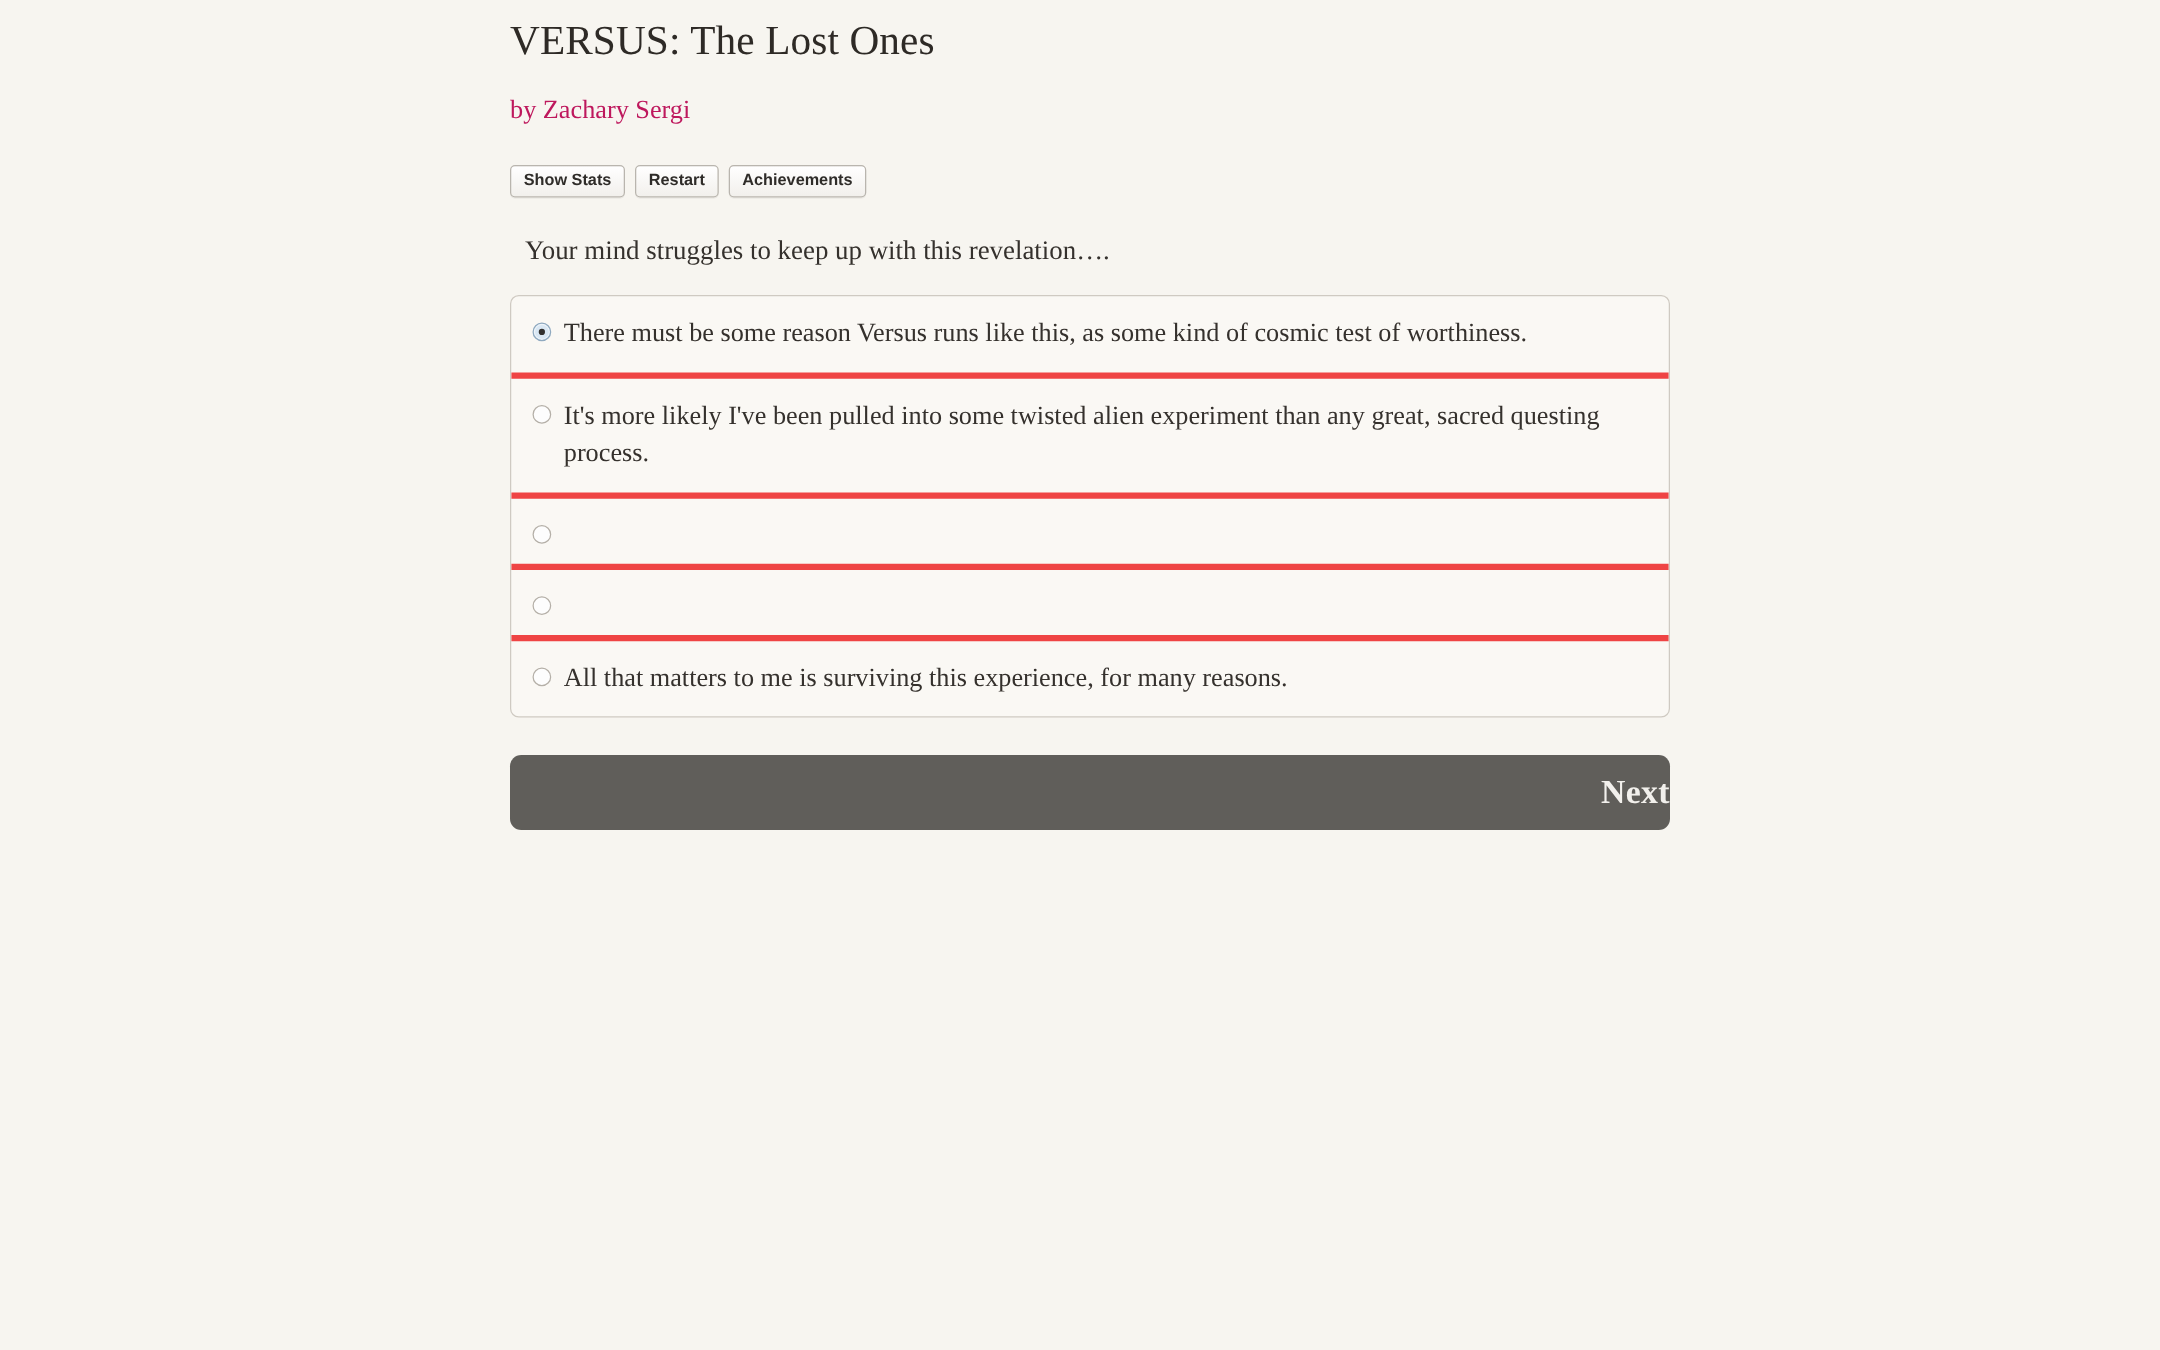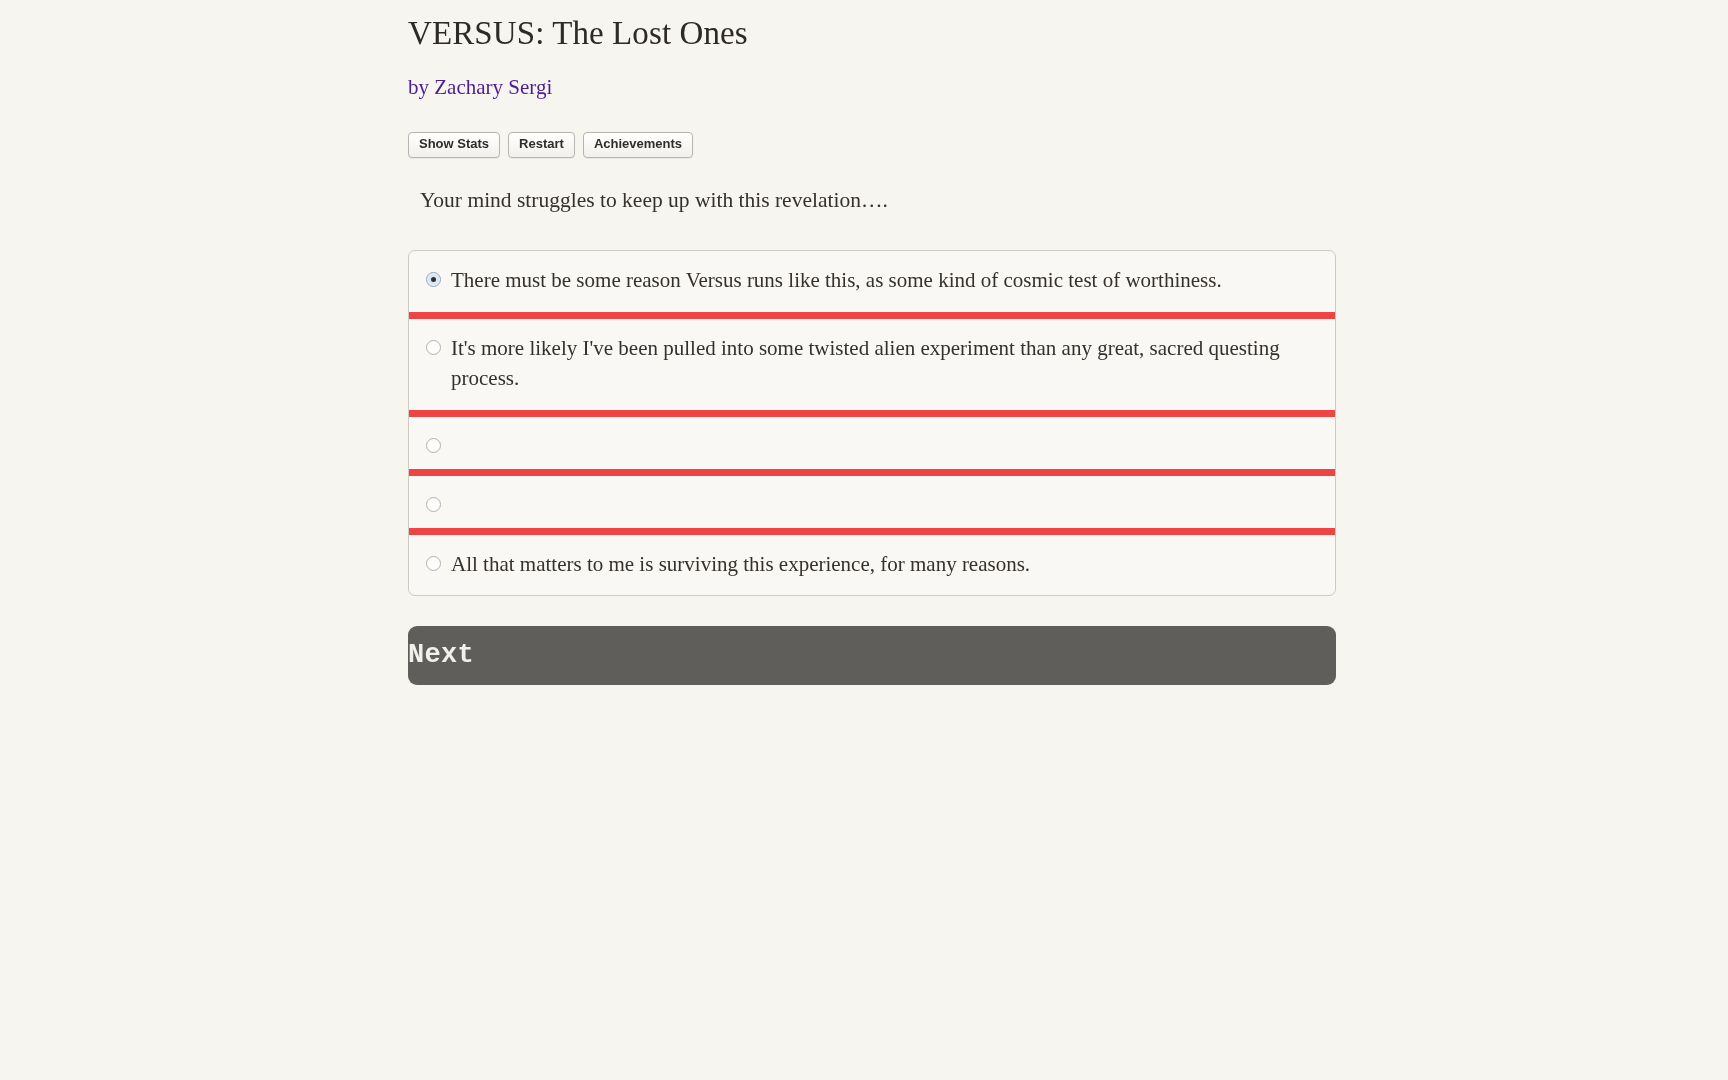--- a/index.html
+++ b/index.html
@@ -37,21 +37,21 @@
     line-height: 1.2;
     color: #2e2a26;
     margin: 0 0 0 0;
     letter-spacing: 0.1px;
   }
 
   .byline {
     font-family: "Liberation Serif", "DejaVu Serif", serif;
     font-size: 21px;
     font-weight: 400;
-    color: #4c1d95;
+    color: #be185d;
     margin: 21px 0 0 0;
   }
 
   .toolbar {
     margin-top: 32px;
     display: flex;
     gap: 8px;
     align-items: center;
   }
 
@@ -77,32 +77,32 @@
     margin: 12px;
   }
   .story-block {
     margin-top: 26px;
   }
   .story-block .story-paragraph + .story-paragraph {
     margin-top: 28px;
   }
 
   .choices {
-    margin-top: 34px;
+    margin-top: 20px;
     border: 1px solid #cfcac2;
     border-radius: 7px;
     background: #faf8f4;
     overflow: hidden;
   }
 
   .choice-row {
     display: flex;
     align-items: flex-start;
     padding: 15px 17px 16px 17px;
-    border-top: 7px solid #ef4444;
+    border-top: 5px solid #ef4444;
     cursor: pointer;
   }
   .choice-row:first-child {
     border-top: none;
   }
 
   .radio {
     flex: 0 0 auto;
     width: 15px;
     height: 15px;
@@ -139,25 +139,25 @@
   }
 
   .next-button {
     margin-top: 30px;
     width: 100%;
     box-sizing: border-box;
     background: #605e5a;
     border: none;
     border-radius: 9px;
     color: #f2f0ec;
-    font-family: Liberation Mono, monospace;
+    font-family: Liberation Serif, serif;
     font-size: 27px;
     font-weight: 700;
     padding: 14px 0 15px 0;
-    text-align: left;
+    text-align: right;
     cursor: pointer;
     letter-spacing: 0.3px;
   }
 </style>
 </head>
 <body>
 
 <div class="page">
   <div class="content">
 

